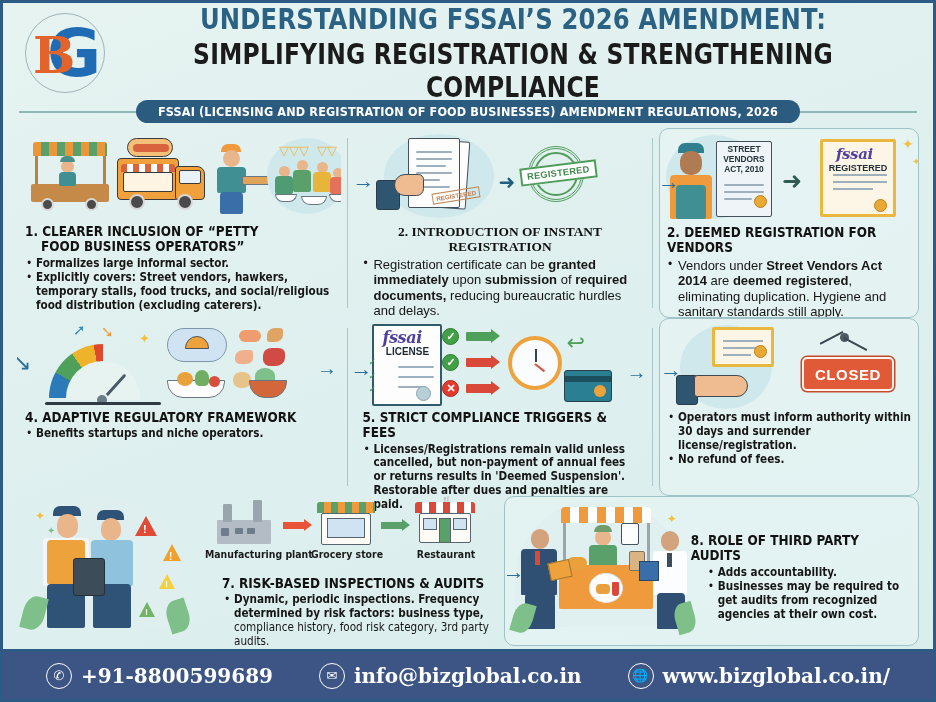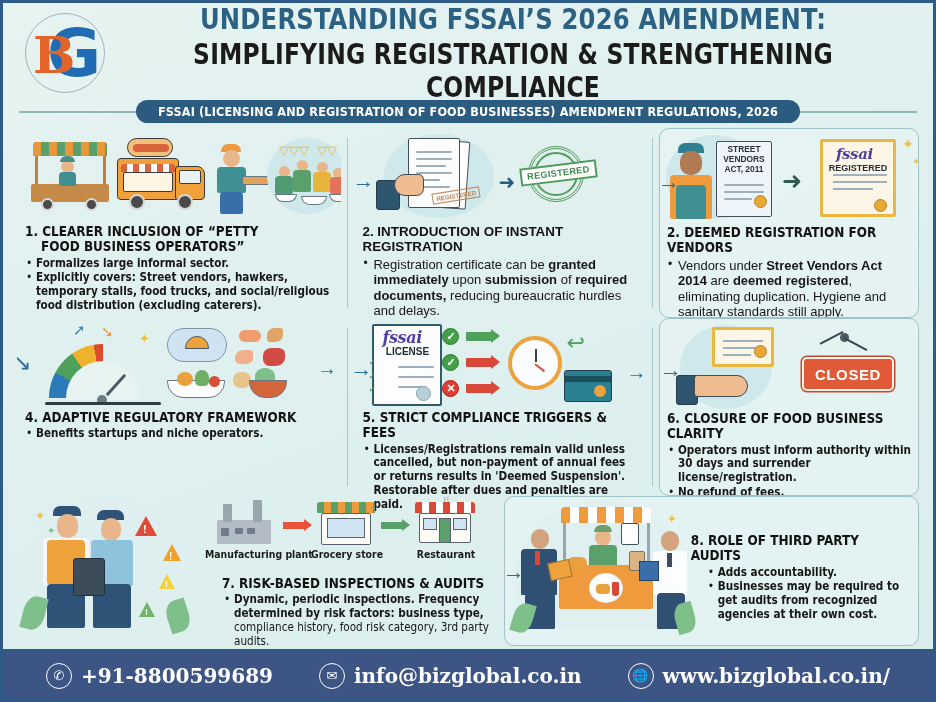--- a/index.html
+++ b/index.html
@@ -331,21 +331,21 @@
         </div>
         <div class="stamp-sm" style="left:78px; top:62px;">REGISTERED</div>
         <div class="sleeve" style="left:22px; top:52px; width:24px; height:30px;"></div>
         <div class="hand" style="left:40px; top:46px; width:30px; height:22px;"></div>
         <div class="arrow-r" style="left:144px; top:44px; color:#1f5e80; font-size:20px;">➜</div>
         <div class="stamp-round" style="left:174px; top:18px;"></div>
         <div class="stamp-round" style="left:180px; top:24px; width:44px; height:44px; border-width:2px;"></div>
         <div class="stamp-txt" style="left:166px; top:36px;">REGISTERED</div>
       </div>
       <div class="txt plain">
-        <h3 style="font-family:Liberation Sans, sans-serif;">2. INTRODUCTION OF INSTANT REGISTRATION</h3>
+        <h3 style="font-family:Liberation Serif, serif;text-align:center;">2. INTRODUCTION OF INSTANT REGISTRATION</h3>
         <ul>
           <li>Registration certificate can be <b>granted immediately</b> upon <b>submission</b> of <b>required documents,</b> reducing bureaucratic hurdles and delays.</li>
         </ul>
       </div>
     </div>
 
     <div class="sep-v"></div>
 
     <div class="card" style="width:268px">
       <div class="card-box">
@@ -354,21 +354,21 @@
           <div class="cap" style="left:18px; top:14px; width:26px; height:10px; background:#2f7f8f;"></div>
           <div class="person-head" style="left:20px; top:22px; width:22px; height:24px; border-radius:10px; background:#b07a52;"></div>
           <div class="person-body" style="left:10px; top:46px; width:42px; height:44px; background:#ef9a3c;"></div>
           <div class="person-body" style="left:16px; top:56px; width:30px; height:34px; background:#3f8f93;"></div>
           <div class="doc" style="left:56px; top:12px; width:56px; height:76px; background:#eef4f8;">
             <div class="ln" style="left:7px; top:42px; width:40px;"></div>
             <div class="ln" style="left:7px; top:49px; width:40px;"></div>
             <div class="ln" style="left:7px; top:56px; width:28px;"></div>
           </div>
           <div style="position:absolute; left:60px; top:16px; width:48px; font-family:'Liberation Sans',sans-serif;
-               font-size:8.4px; font-weight:700; color:#263238; line-height:1.18; text-align:center;">STREET VENDORS ACT, 2011</div>
+               font-size:8.4px; font-weight:700; color:#263238; line-height:1.18; text-align:center;">STREET VENDORS ACT, 2010</div>
           <div class="medal" style="left:94px; top:66px;"></div>
           <div class="arrow-r" style="left:122px; top:40px; color:#2f5b52; font-size:24px;">➜</div>
           <div class="cert" style="left:160px; top:10px; width:76px; height:78px;">
             <div class="ln" style="left:10px; top:32px; width:54px;"></div>
             <div class="ln" style="left:10px; top:39px; width:54px;"></div>
             <div class="ln" style="left:10px; top:46px; width:40px;"></div>
           </div>
           <div class="fssai-logo" style="left:176px; top:16px;">fssai</div>
           <div style="position:absolute; left:162px; top:34px; width:72px; text-align:center;
                font-family:'Liberation Sans',sans-serif; font-size:9px; font-weight:700; color:#20303a;">REGISTERED</div>
@@ -482,21 +482,20 @@
           </div>
           <div class="medal" style="left:94px; top:26px;"></div>
           <div class="sleeve" style="left:16px; top:56px; width:22px; height:30px;"></div>
           <div class="hand" style="left:34px; top:56px; width:54px; height:22px; border-radius:4px 14px 14px 4px;"></div>
           <div class="sign-knob" style="left:180px; top:14px;"></div>
           <div class="sign-str" style="left:160px; top:24px; width:26px; transform:rotate(-28deg);"></div>
           <div class="sign-str" style="left:184px; top:18px; width:26px; transform:rotate(28deg);"></div>
           <div class="closed-sign" style="left:142px; top:38px; width:92px; height:34px;">CLOSED</div>
         </div>
         <div class="txt" style="padding:0 7px;">
-          <h3>6. CLOSURE OF FOOD BUSINESS CLARITY</h3>
           <ul>
             <li><b>Operators must inform authority within 30 days and surrender license/registration.</b></li>
             <li><b>No refund of fees.</b></li>
           </ul>
         </div>
       </div>
     </div>
   </div>
 
   <div class="row row3">

